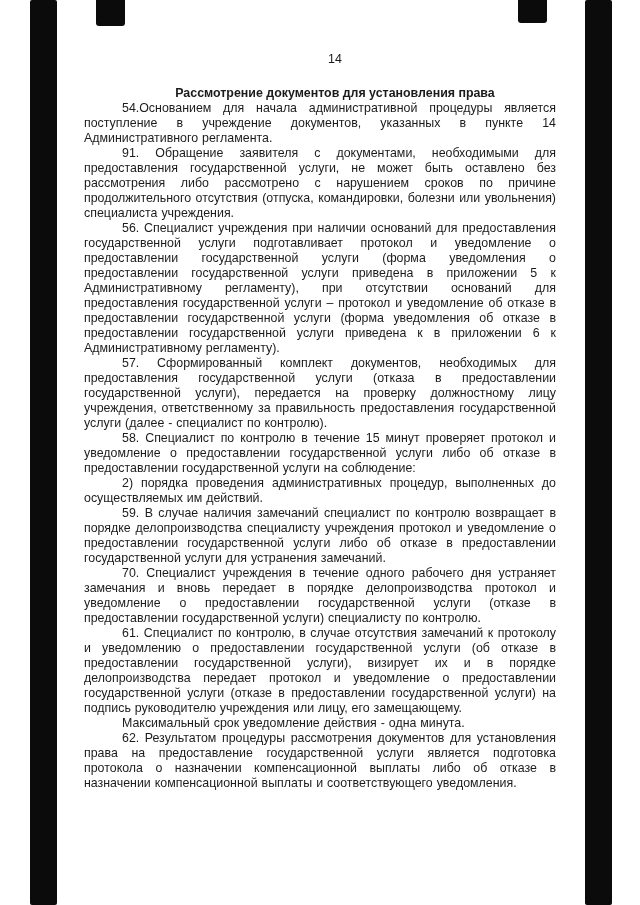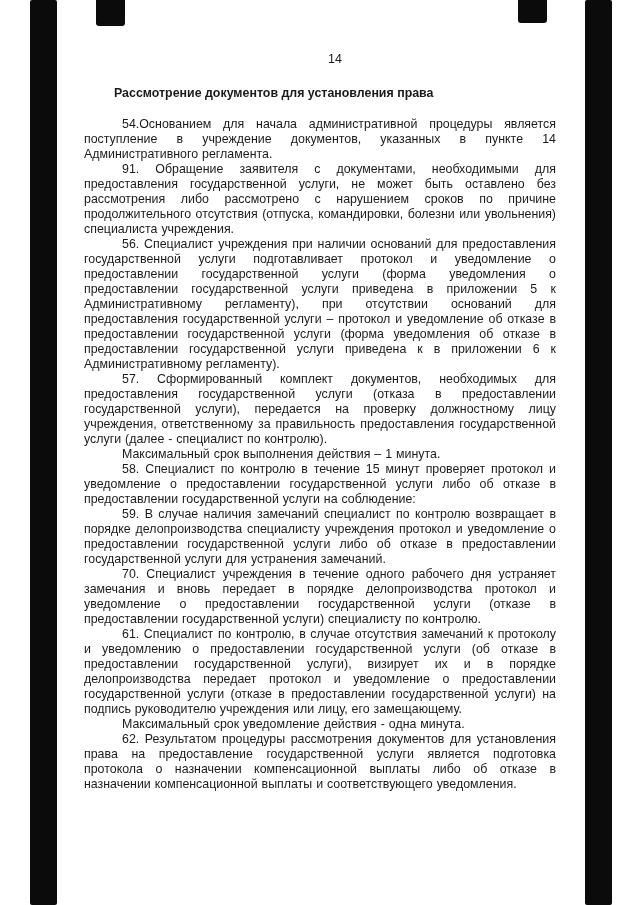--- a/index.html
+++ b/index.html
@@ -30,25 +30,25 @@
     line-height:15px;
   }
   .page-number {
     text-align:center;
     margin-left:30px;
   }
   .title {
     font-size:12.4px;
     line-height:15px;
     font-weight:bold;
-    text-align:left;
+    text-align:center;
     margin-top:19px;
     margin-left:30px;
   }
-  .paragraphs { margin-top:16px; }
+  .paragraphs { margin-top:0; }
   .para {
     text-align:justify;
     text-indent:38px;
     word-spacing:0.5px;
   }
 </style>
 </head>
 <body>
 
 <div class="page">
@@ -68,25 +68,25 @@
 
         <p class="para">54.Основанием для начала административной процедуры является поступление в учреждение документов, указанных в пункте 14 Административного регламента.</p>
 
         <p class="para">91. Обращение заявителя с документами, необходимыми для предоставления государственной услуги, не может быть оставлено без рассмотрения либо рассмотрено с нарушением сроков по причине продолжительного отсутствия (отпуска, командировки, болезни или увольнения) специалиста учреждения.</p>
 
         <p class="para">56. Специалист учреждения при наличии оснований для предоставления государственной услуги подготавливает протокол и уведомление о предоставлении государственной услуги (форма уведомления о предоставлении государственной услуги приведена в приложении 5 к Административному регламенту), при отсутствии оснований для предоставления государственной услуги – протокол и уведомление об отказе в предоставлении государственной услуги (форма уведомления об отказе в предоставлении государственной услуги приведена к в приложении 6 к Административному регламенту).</p>
 
 
         <p class="para">57. Сформированный комплект документов, необходимых для предоставления государственной услуги (отказа в предоставлении государственной услуги), передается на проверку должностному лицу учреждения, ответственному за правильность предоставления государственной услуги (далее - специалист по контролю).</p>
 
-        <p class="para">Максимальный срок выполнения действия – 1 минута.</p>
 
         <p class="para">58. Специалист по контролю в течение 15 минут проверяет протокол и уведомление о предоставлении государственной услуги либо об отказе в предоставлении государственной услуги на соблюдение:</p>
 
 
+        <p class="para">2) порядка проведения административных процедур, выполненных до осуществляемых им действий.</p>
 
         <p class="para">59. В случае наличия замечаний специалист по контролю возвращает в порядке делопроизводства специалисту учреждения протокол и уведомление о предоставлении государственной услуги либо об отказе в предоставлении государственной услуги для устранения замечаний.</p>
 
         <p class="para">70. Специалист учреждения в течение одного рабочего дня устраняет замечания и вновь передает в порядке делопроизводства протокол и уведомление о предоставлении государственной услуги (отказе в предоставлении государственной услуги) специалисту по контролю.</p>
 
         <p class="para">61. Специалист по контролю, в случае отсутствия замечаний к протоколу и уведомлению о предоставлении государственной услуги (об отказе в предоставлении государственной услуги), визирует их и в порядке делопроизводства передает протокол и уведомление о предоставлении государственной услуги (отказе в предоставлении государственной услуги) на подпись руководителю учреждения или лицу, его замещающему.</p>
 
         <p class="para">Максимальный срок уведомление действия - одна минута.</p>
 
         <p class="para">62. Результатом процедуры рассмотрения документов для установления права на предоставление государственной услуги является подготовка протокола о назначении компенсационной выплаты либо об отказе в назначении компенсационной выплаты и соответствующего уведомления.</p>

